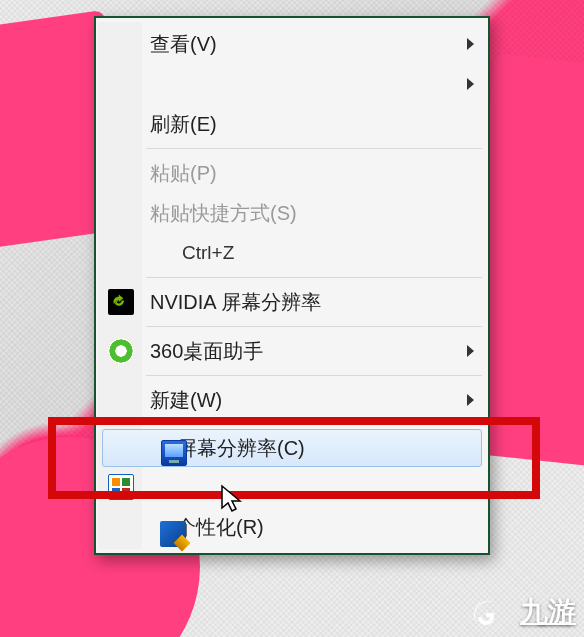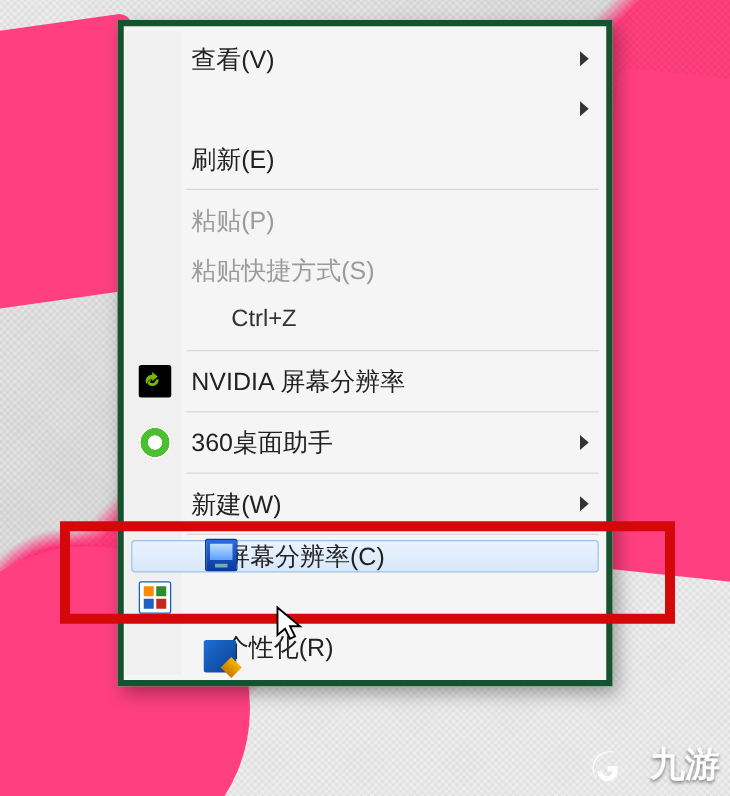--- a/index.html
+++ b/index.html
@@ -30,21 +30,21 @@
     background:#f1467e;
   }
   .pink-shape.a { left:-40px; top:20px; width:160px; height:220px; border-radius:10px; transform:rotate(-8deg); }
   .pink-shape.b { right:-30px; top:60px; width:140px; height:400px; border-radius:10px; transform:rotate(6deg); }
   .pink-shape.c { left:-60px; bottom:-60px; width:260px; height:260px; border-radius:50%; }
   .context-menu {
     position: absolute;
     left: 94px; top: 16px;
     width: 396px;
     background: #f5f5f5;
-    border: 5px solid #14532d;
+    border: 2px solid #14532d;
     box-shadow: 4px 6px 14px rgba(0,0,0,0.35);
     padding: 4px 2px 4px 2px;
   }
   .menu-inner {
     background: #f5f5f5;
     position: relative;
     padding: 2px 0;
   }
   .icon-col {
     position:absolute; left:0; top:0; bottom:0; width:44px;
@@ -60,21 +60,21 @@
     color: #222;
     white-space: nowrap;
   }
   .menu-item.disabled { color: #9a9a9a; align-items: center; }
   .menu-item.highlight {
     background: linear-gradient(#eaf3fd, #d7e8fb);
     border: 1px solid #9ac1e9;
     border-radius: 3px;
     margin: 0 4px;
     padding-left: 48px;
-    height: 26px;
+    height: 38px;
   }
   .menu-item .label { flex: 1; }
   .menu-item .shortcut { color: #333; font-size: 19px; margin-left: 32px; }
   .submenu-arrow {
     position: absolute; right: 12px; top: 50%; transform: translateY(-50%);
     width: 0; height: 0;
     border-top: 6px solid transparent;
     border-bottom: 6px solid transparent;
     border-left: 7px solid #333;
   }
@@ -113,20 +113,21 @@
     pointer-events:none;
     z-index:50;
   }
   .watermark {
     position:absolute; right:8px; bottom:6px;
     display:flex; align-items:center; gap:18px;
     color:#fff;
     font-size:28px; font-weight:600;
     text-shadow:0 1px 3px rgba(0,0,0,0.5);
     opacity:0.95;
+    text-decoration:underline;
   }
   .watermark .logo {
     width:34px; height:34px;
     display:flex; align-items:center; justify-content:center;
   }
 </style>
 </head>
 <body>
 
 <div class="desktop-bg">

